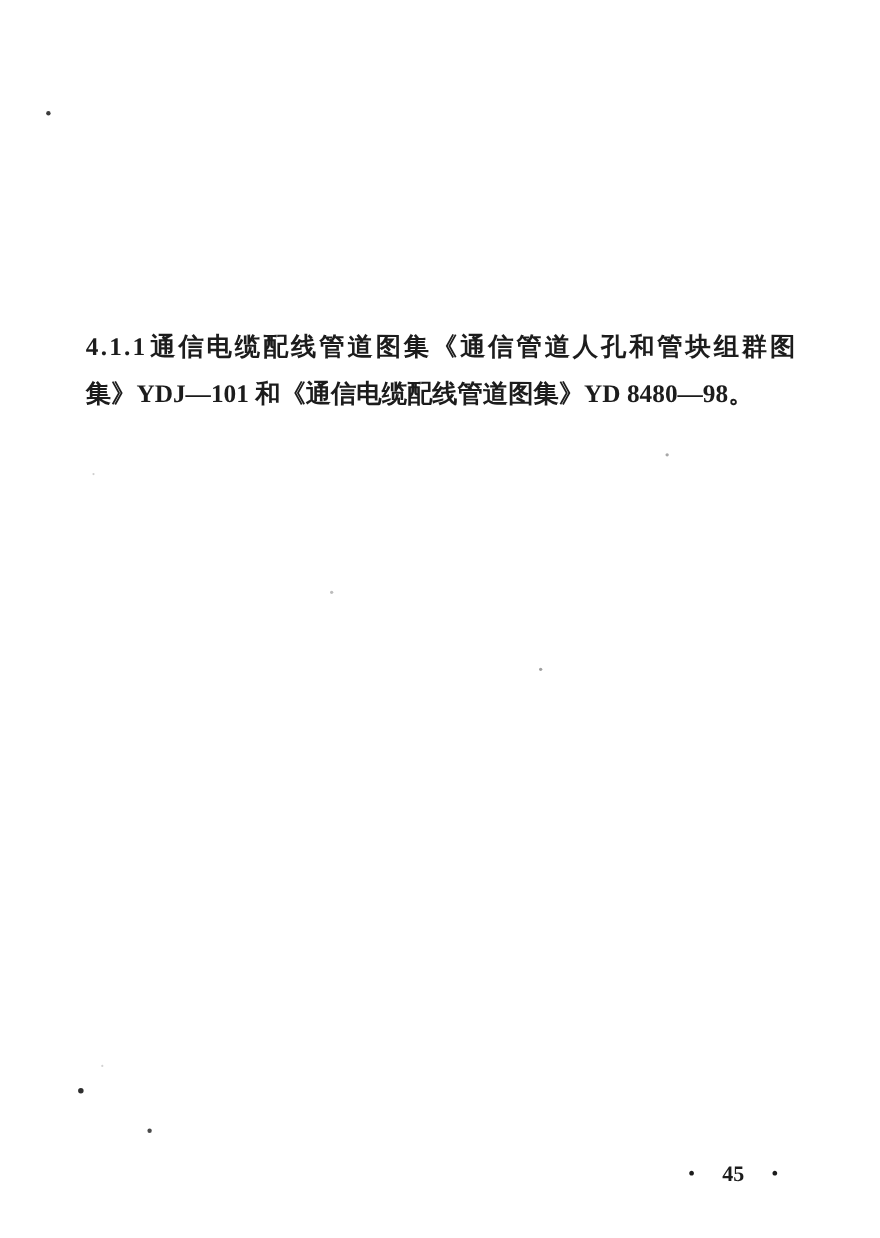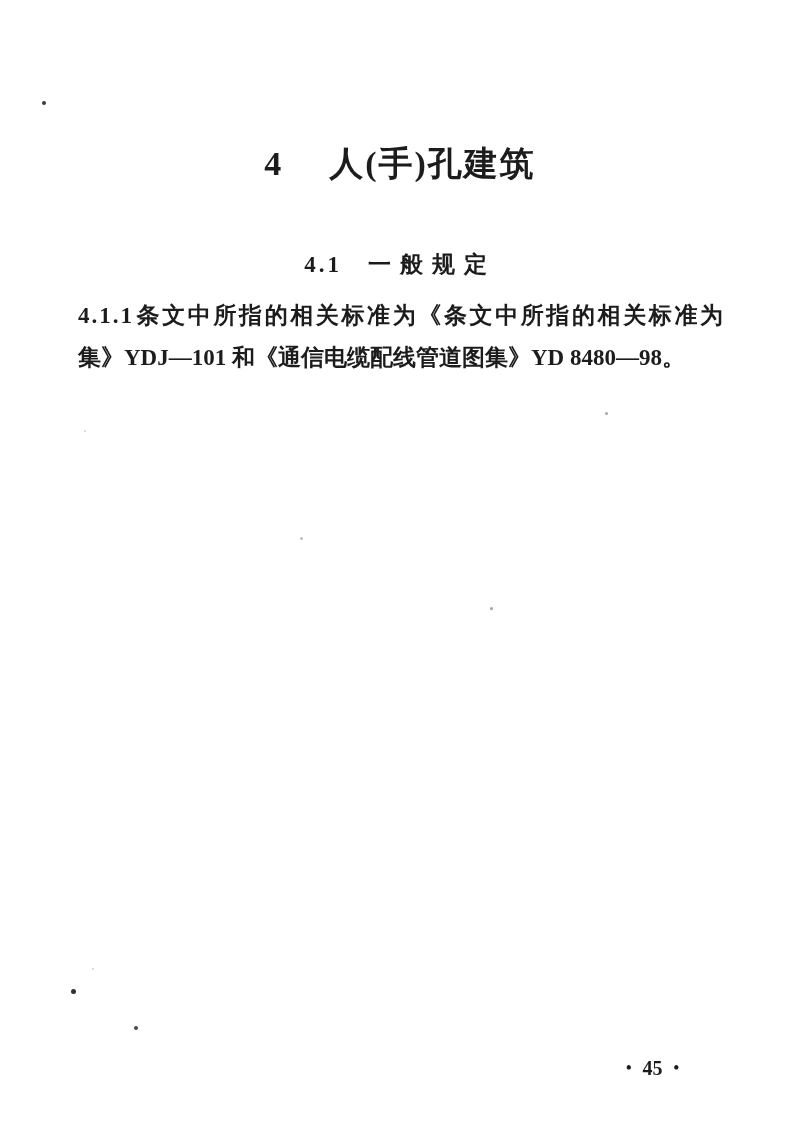--- a/index.html
+++ b/index.html
@@ -81,52 +81,46 @@
     font-size: 20px;
     font-weight: 700;
     letter-spacing: 0;
     white-space: nowrap;
   }
   .footer .dot {
     font-size: 16px;
     vertical-align: 2px;
   }
   .footer .page-num {
-    margin: 0 11px;
+    margin: 0 25px;
   }
   
   .speck {
     position: absolute;
     border-radius: 50%;
   }
   .speck-1 { left: 42px;  top: 101px;  width: 4px; height: 4px; background: #3c3c3c; }
   .speck-2 { left: 605px; top: 412px;  width: 3px; height: 3px; background: #a8a8a8; }
   .speck-3 { left: 84px;  top: 430px;  width: 2px; height: 2px; background: #cfcfcf; }
   .speck-4 { left: 300px; top: 537px;  width: 3px; height: 3px; background: #bdbdbd; }
   .speck-5 { left: 490px; top: 607px;  width: 3px; height: 3px; background: #a0a0a0; }
   .speck-6 { left: 92px;  top: 968px;  width: 2px; height: 2px; background: #d2d2d2; }
   .speck-7 { left: 71px;  top: 989px;  width: 5px; height: 5px; background: #2f2f2f; }
   .speck-8 { left: 134px; top: 1026px; width: 4px; height: 4px; background: #4a4a4a; }
 </style>
 </head>
 <body>
 
 <div class="page">
 
-  <h1 class="chapter">
-    <span class="chapter-number">4</span><span class="chapter-title">人(手)孔建筑</span>
-  </h1>
 
-  <h2 class="section">
-    <span class="section-number">4.1</span><span class="section-title">一般规定</span>
-  </h2>
 
   <div class="para">
     <div class="line line-justify">
-      <span class="clause-num">4.1.1</span><span>条文中所指的相关标准为《条文中所指的相关标准为</span>
+      <span class="clause-num">4.1.1</span><span>通信电缆配线管道图集《通信管道人孔和管块组群图</span>
     </div>
     <div class="line">
       <span>集》YDJ—101 和《通信电缆配线管道图集》YD 8480—98。</span>
     </div>
   </div>
 
   <div class="footer">
     <span class="dot">•</span><span class="page-num">45</span><span class="dot">•</span>
   </div>
 

